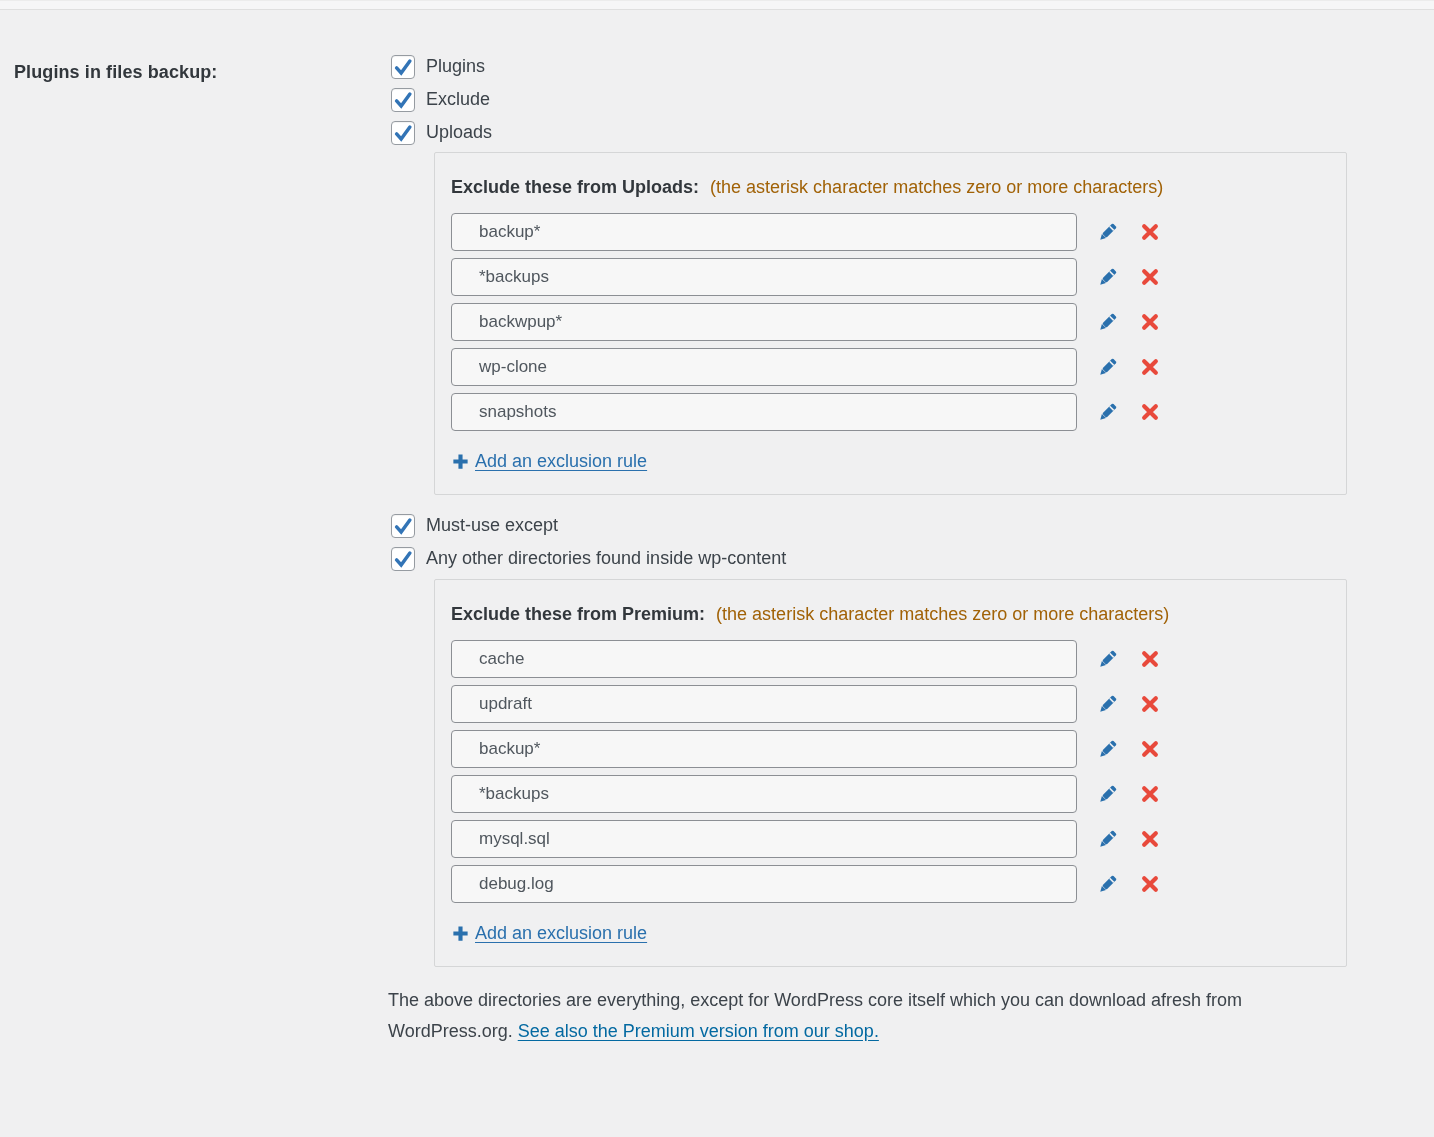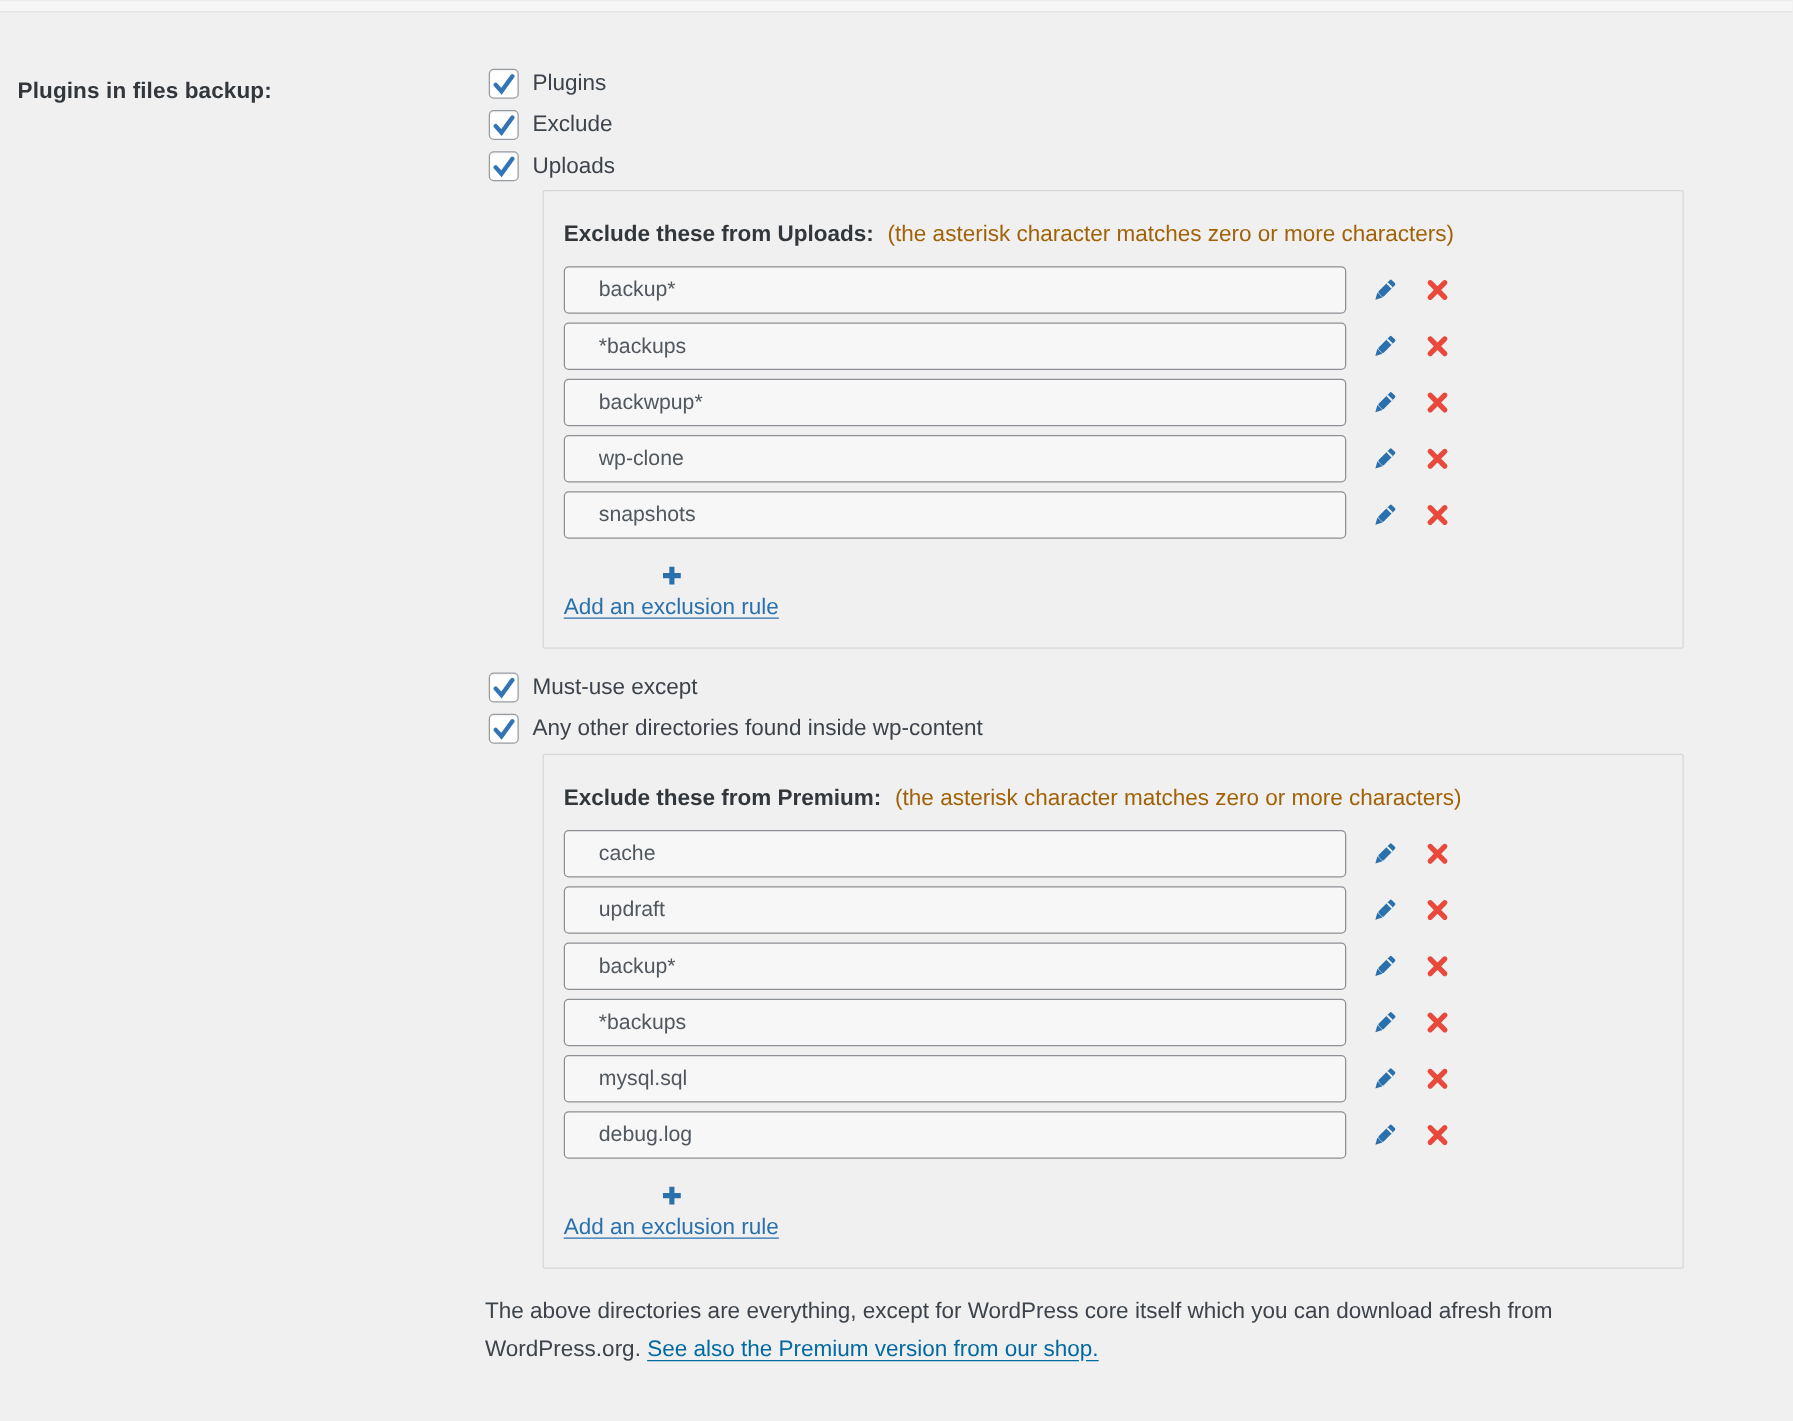--- a/index.html
+++ b/index.html
@@ -61,21 +61,21 @@
     background:none;border:none;padding:0;margin:0;
     width:26px;height:26px;cursor:pointer;
     display:flex;align-items:center;justify-content:center;
   }
   .edit-btn{margin-left:17px;}
   .del-btn{margin-left:17px;}
 
   .add-link-row{margin-top:20px;display:flex;align-items:center;}
   .add-link{
     display:inline-flex;align-items:center;gap:5px;
-    color:#2a70ad;font-size:18px;text-decoration:none;cursor:pointer;flex-direction:column;
+    color:#2a70ad;font-size:18px;text-decoration:none;cursor:pointer;
   }
   .add-link .link-text{text-decoration:underline;text-underline-offset:3px;}
 
   .gap-after-panel{height:14px;}
 
   .footer-note{
     margin:18px 0 0 -3px;width:945px;
     font-size:18px;line-height:31px;color:#3c434a;
   }
   .footer-link{color:#0369a1;text-decoration:underline;text-underline-offset:3px;cursor:pointer;}

